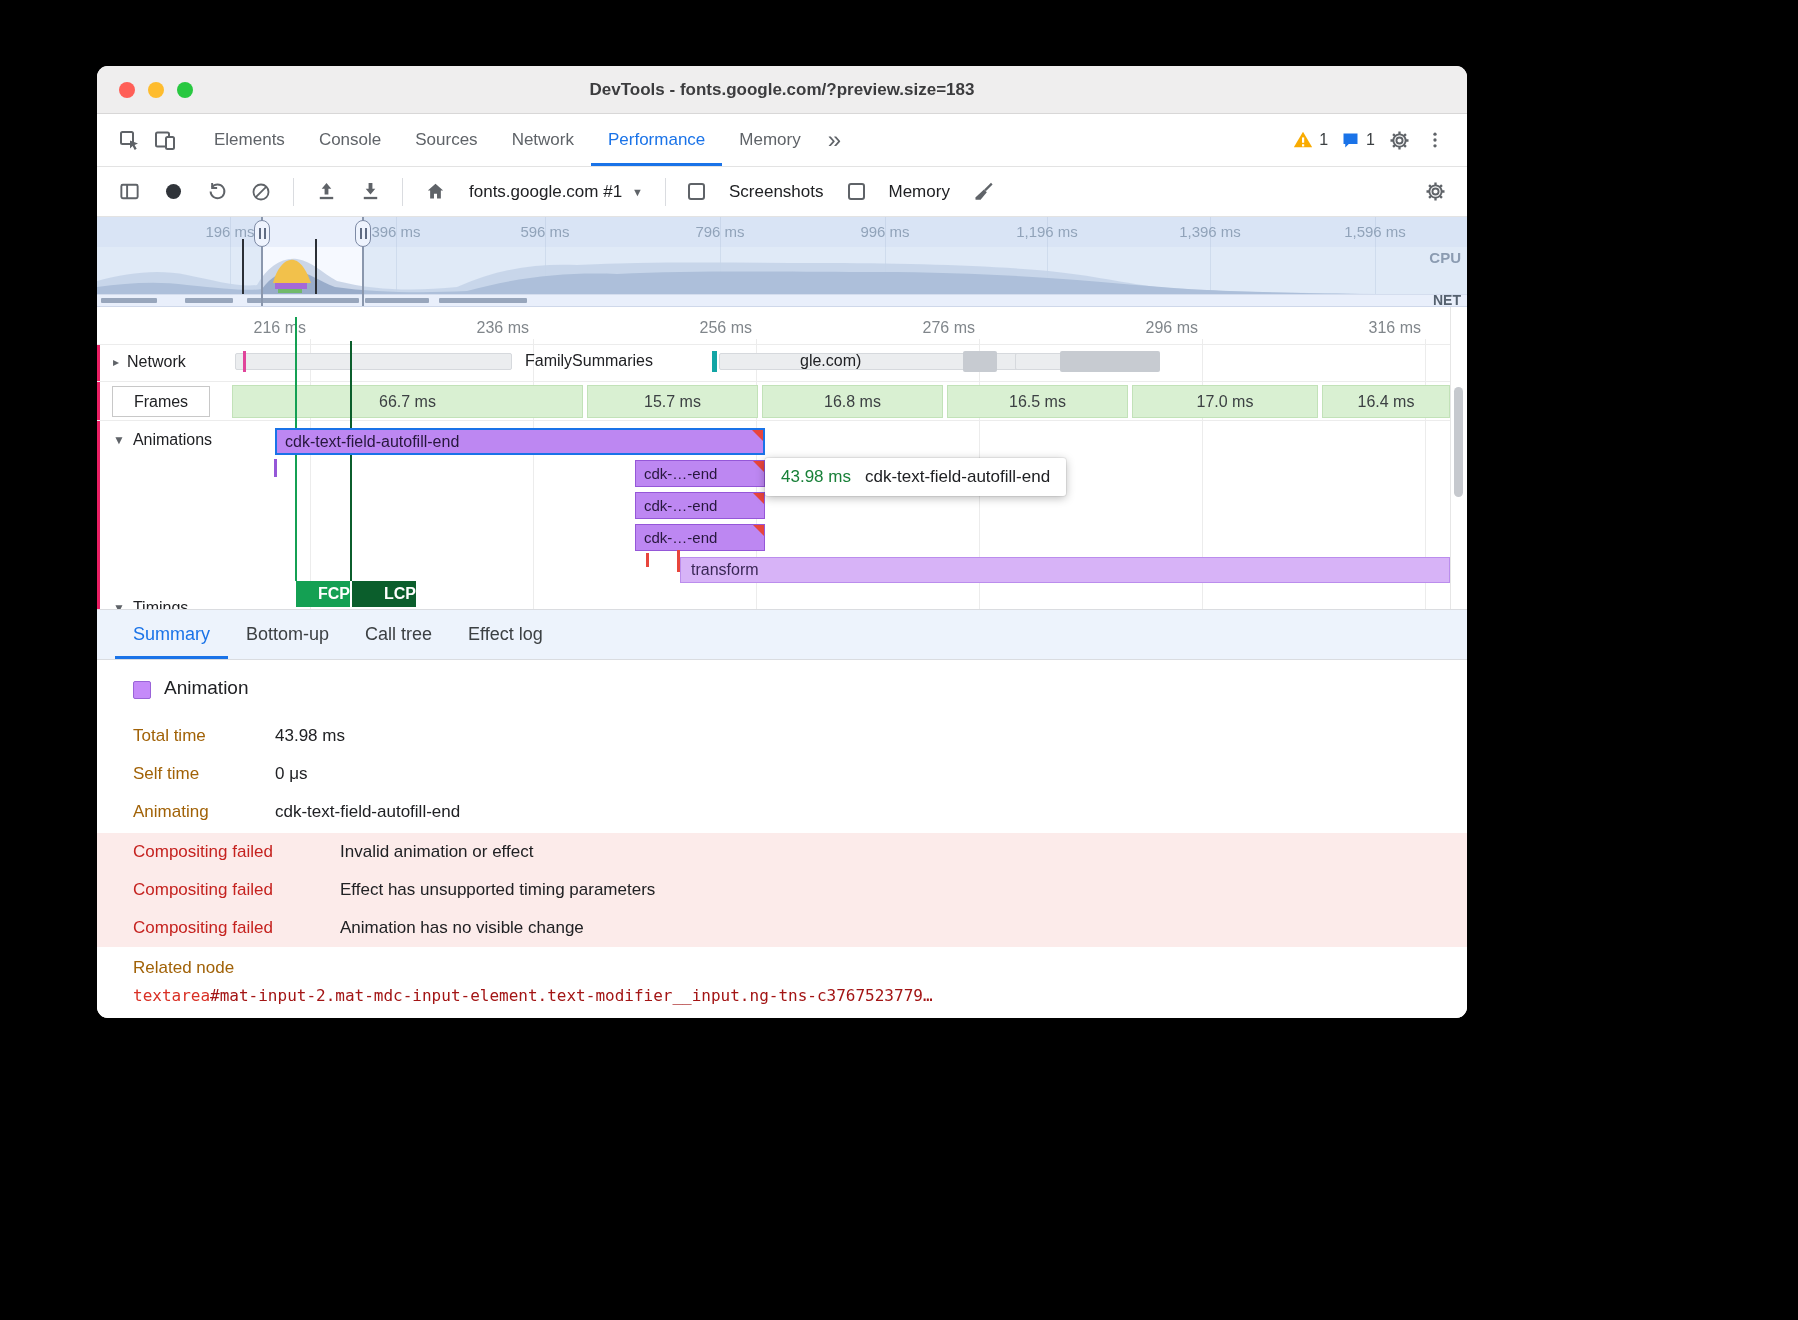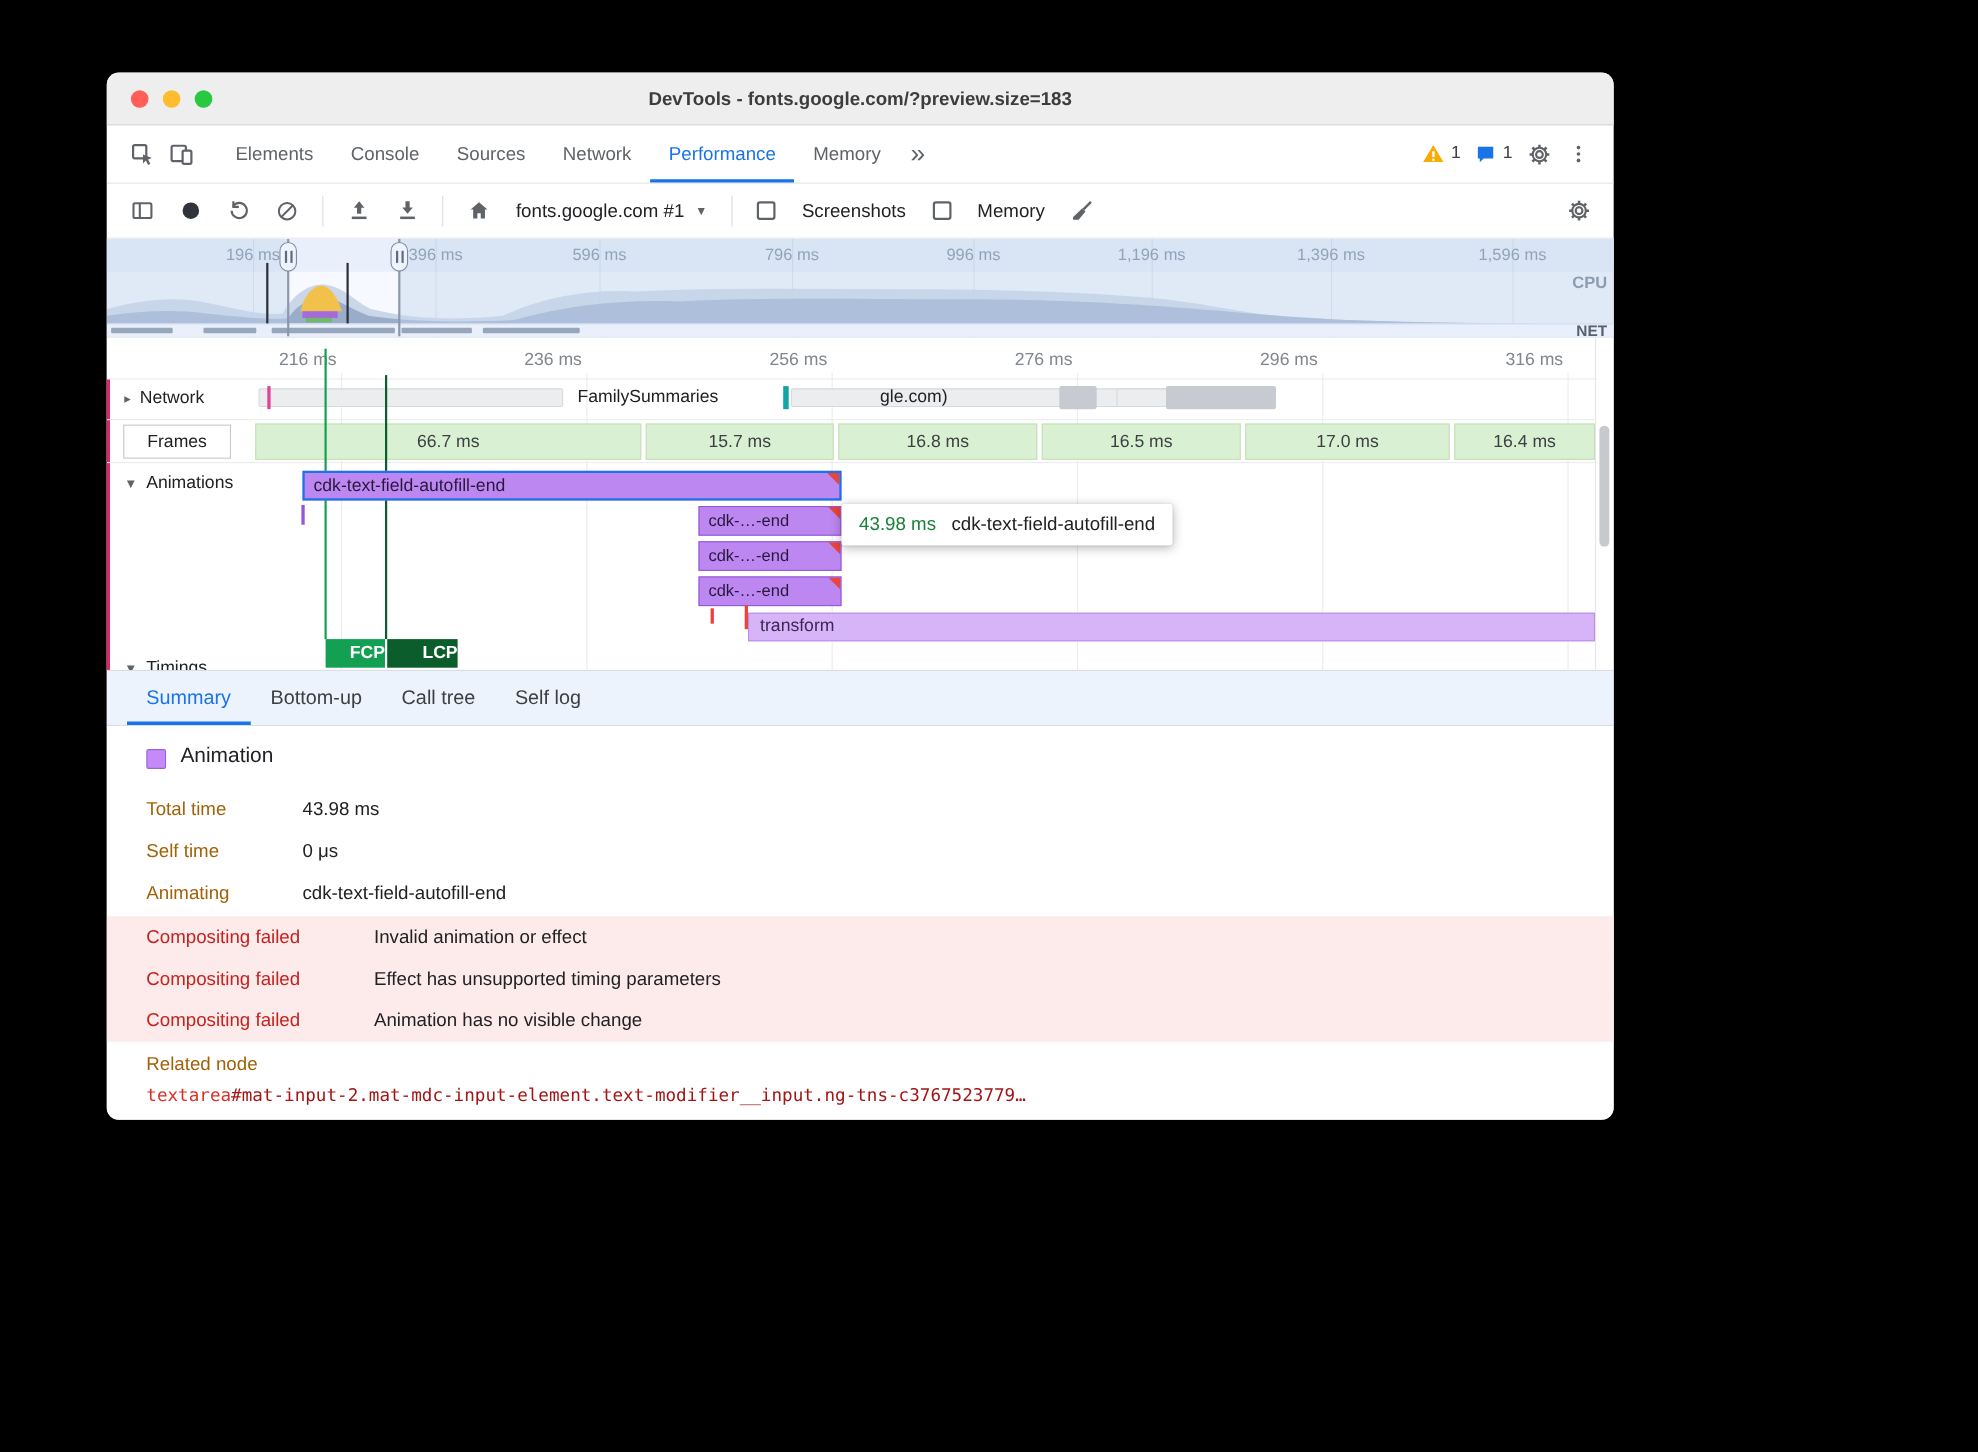--- a/index.html
+++ b/index.html
@@ -444,21 +444,21 @@
     <div class="dtab active">
         <span>Summary</span>
       </div>
     <div class="dtab">
         <span>Bottom-up</span>
       </div>
     <div class="dtab">
         <span>Call tree</span>
       </div>
     <div class="dtab">
-        <span>Self log</span>
+        <span>Effect log</span>
       </div>
   </div>
 
   <div class="summary">
     <span class="swatch"></span>
     <span class="sum-heading">Animation</span>
 
     <span class="sum-label" style="top:66px">Total time</span>
     <span class="sum-value" style="top:66px">43.98 ms</span>
     <span class="sum-label" style="top:104px">Self time</span>

